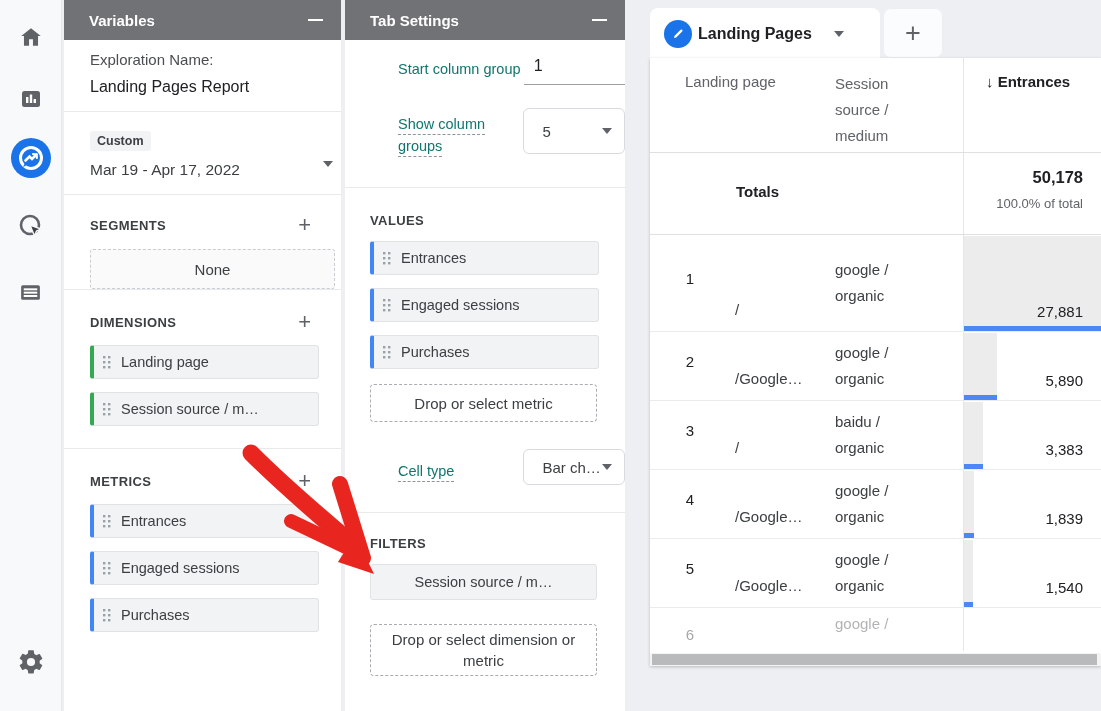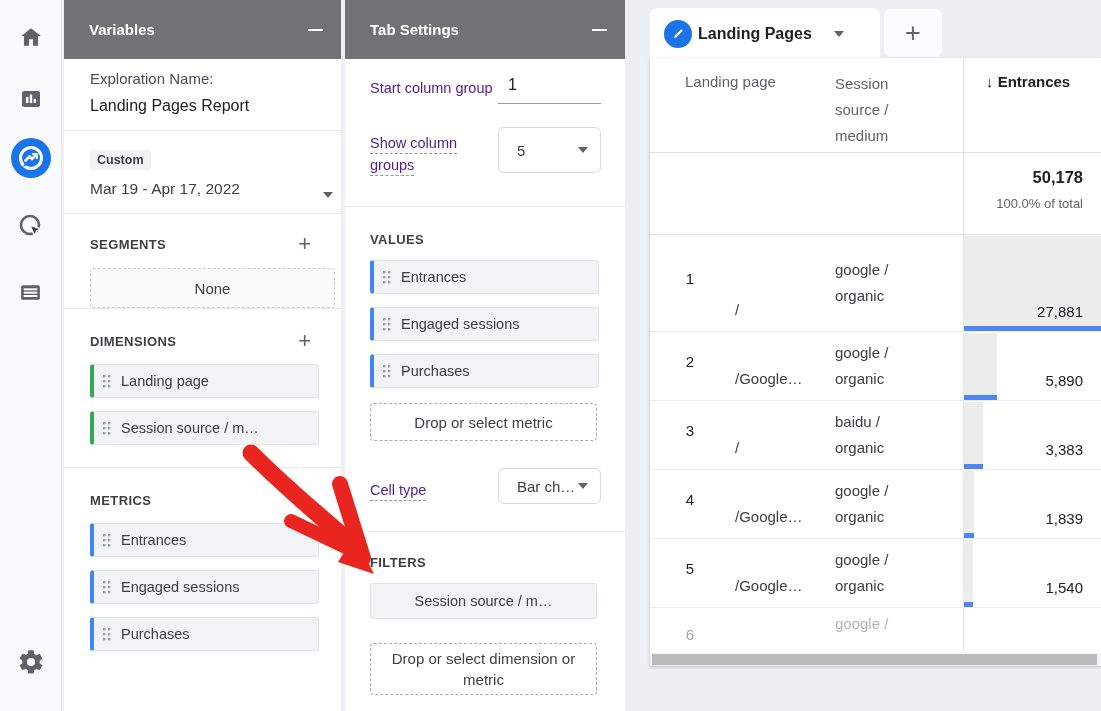--- a/index.html
+++ b/index.html
@@ -12,21 +12,21 @@
   }
   
   .rail { position:absolute; left:0; top:0; width:62px; height:711px;
           background:#f7f9fb; border-right:1px solid #e8eaed; z-index:2; }
   .rail-ic { position:absolute; left:50%; transform:translateX(-50%); width:40px; height:40px;
              display:flex; align-items:center; justify-content:center; cursor:pointer; }
   
   .panel { position:absolute; top:0; height:711px; background:#fff; z-index:1; }
   .panel-variables { left:64px; width:277px; }
   .panel-tabsettings { left:345px; width:280px; }
-  .panel-header { height:59px; background:#707275; color:#fff;
+  .panel-header { height:40px; background:#707275; color:#fff;
                   display:flex; align-items:center; justify-content:space-between;
                   padding:0 18px 0 25px; font-weight:bold; font-size:15px; }
   .minimize { width:15px; height:2px; background:#fff; cursor:pointer; }
   .v-sec { padding:0 0 0 26px; border-bottom:1px solid #e7e9eb; }
   .sec-head { display:flex; align-items:center; justify-content:space-between;
               width:247px; padding-right:26px; }
   .sec-label { font-size:13px; font-weight:bold; letter-spacing:.4px; color:#3c4043; }
   .plus-ic { font-size:22px; font-weight:400; color:#5f6368; cursor:pointer; line-height:20px; }
   .chip { width:229px; height:34px; margin-top:13px; background:#f1f3f4;
           border:1px solid #e0e2e5; border-left:4px solid #999; border-radius:3px;
@@ -38,27 +38,27 @@
   .dropzone { border:1px dashed #a9adb2; border-radius:4px; background:#fff;
               display:flex; align-items:center; justify-content:center; text-align:center;
               font-size:15px; color:#3c4043; cursor:pointer; }
   .none-box { width:245px; height:40px; margin-top:14px; background:#fafafa;
               border:1px dashed #c9ccd0; border-radius:3px;
               display:flex; align-items:center; justify-content:center; font-size:15px; }
   .badge { display:inline-block; background:#f1f3f4; color:#3c4043; font-size:12.5px;
            font-weight:bold; padding:3px 7px; border-radius:3px; }
   .caret { width:0; height:0; border-left:5px solid transparent; border-right:5px solid transparent;
            border-top:6px solid #5f6368; }
-  .daterow { display:flex; align-items:flex-end; justify-content:space-between;
+  .daterow { display:flex; align-items:flex-start; justify-content:space-between;
              width:243px; margin-top:10px; cursor:pointer; }
   .datetext { font-size:15.5px; color:#3c4043; }
   
   .ts-body { padding-left:25px; }
   .ts-row { display:flex; align-items:flex-start; }
-  .ts-label { font-size:14.5px; color:#4c1d95; width:128px; }
+  .ts-label { font-size:14.5px; color:#0f766e; width:128px;margin-left:28px; }
   .dashed-u { display:inline-block; border-bottom:1.5px dashed #8f9499; padding-bottom:2px; margin-bottom:3px; }
   .inputline { width:103px; border-bottom:1px solid #9aa0a6; font-size:16px; color:#202124;
                padding:0 0 9px 10px; cursor:text; }
   .selectbox { width:103px; height:46px; border:1px solid #d8dadd; border-radius:6px; background:#fff;
                display:flex; align-items:center; justify-content:space-between;
                padding:0 12px 0 18px; font-size:15px; color:#3c4043; cursor:pointer; }
   .ts-divider { border-bottom:1px solid #e7e9eb; margin-left:-25px; }
   
   .tab { position:absolute; left:650px; top:8px; width:230px; height:52px; background:#fff;
          border-radius:8px 8px 0 0; display:flex; align-items:center; padding-left:14px; gap:6px;
@@ -371,20 +371,21 @@
       <span>source /</span><br>
       <span>medium</span>
     </span>
     <span class="th-entr">
       <span>↓</span>
       <span>Entrances</span>
     </span>
   </div>
 
   <div class="totals">
+    <span class="totals-label">Totals</span>
     <span class="totals-val">
       <div class="totals-num">50,178</div>
       <div class="totals-pct">100.0% of total</div>
     </span>
   </div>
 
   <div class="trow first">
     <span class="c-num">1</span>
     <span class="c-landing">/</span>
     <span class="c-source">

